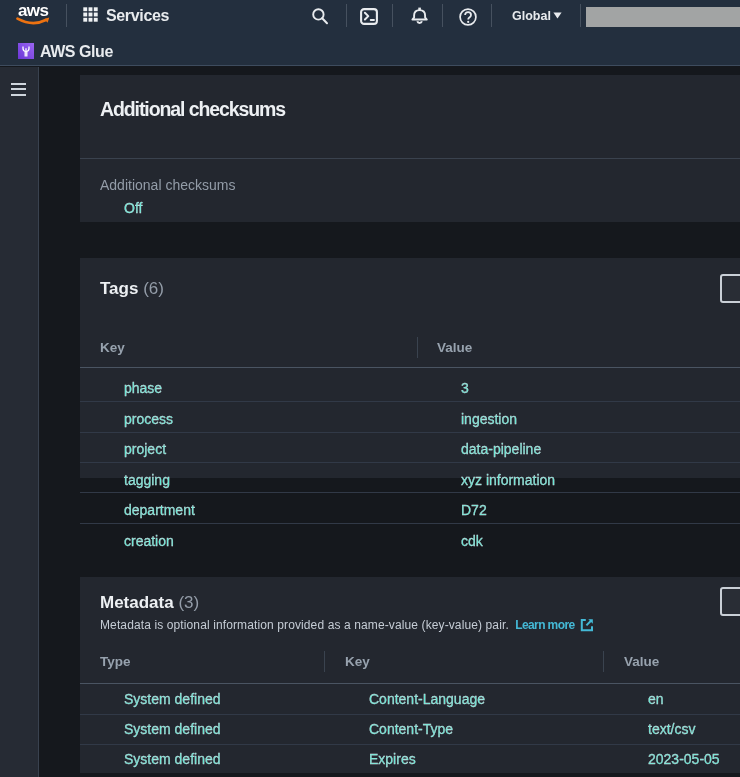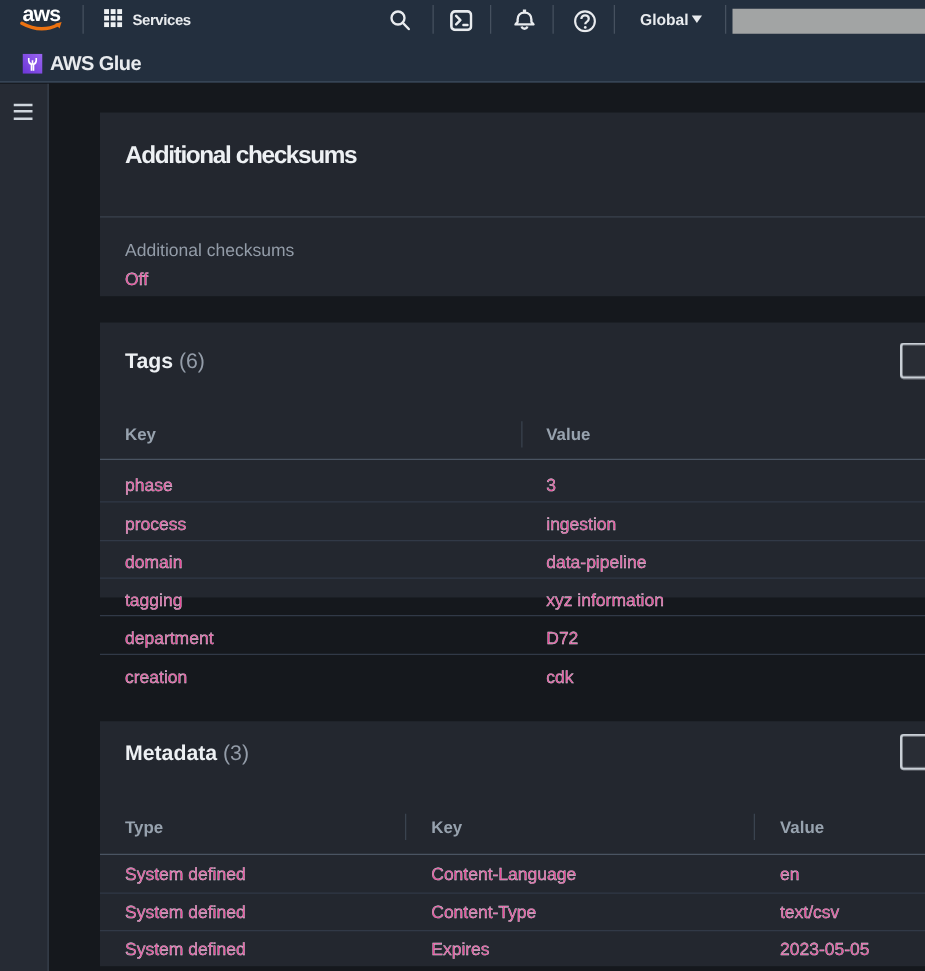--- a/index.html
+++ b/index.html
@@ -18,21 +18,21 @@
   #sidebar { position:absolute; left:0; top:67px; width:39px; height:710px;
     background:#262b34; border-right:1px solid #39424f; }
 
   
   .panel { position:absolute; left:80px; width:660px; background:#23272f; }
   .ptitle { color:#edf0f3; font-weight:700; }
   .pcount { color:#939ca8; font-weight:400; }
   .pdesc { color:#c5ccd5; font-size:12px; }
   .link { color:#44b9d6; font-weight:700; letter-spacing:-0.6px; }
   .muted { color:#939ca8; }
-  .rowtxt { color:#ec4899; font-size:14px; -webkit-text-stroke:0.3px #d9dee5; }
+  .rowtxt { color:#5eead4; font-size:14px;margin-left:24px; -webkit-text-stroke:0.3px #d9dee5; }
   .hdrtxt { color:#97a2ae; font-size:13.5px; font-weight:700; }
   .rline { position:absolute; left:0; width:660px; height:1px; background:#313947; }
   .colline { position:absolute; width:1px; background:#3a434f; }
   .btn { position:absolute; left:640px; width:90px; height:29px;
     border:2px solid #c9cfd6; border-radius:3px; background:#292d35; }
 </style>
 </head>
 <body>
 <div id="stage">
 
@@ -51,21 +51,21 @@
           <rect x="5.55" y="0.3" width="3.9" height="3.9"></rect>
           <rect x="10.8" y="0.3" width="3.9" height="3.9"></rect>
           <rect x="0.3" y="5.55" width="3.9" height="3.9"></rect>
           <rect x="5.55" y="5.55" width="3.9" height="3.9"></rect>
           <rect x="10.8" y="5.55" width="3.9" height="3.9"></rect>
           <rect x="0.3" y="10.8" width="3.9" height="3.9"></rect>
           <rect x="5.55" y="10.8" width="3.9" height="3.9"></rect>
           <rect x="10.8" y="10.8" width="3.9" height="3.9"></rect>
         </g>
     </svg>
-    <div class="abs navtxt" style="left:106px; top:0; height:32px; line-height:32px; font-size:12px; letter-spacing:-0.35px;">Services</div>
+    <div class="abs navtxt" style="left:106px; top:0; height:32px; line-height:32px; font-size:16px; letter-spacing:-0.35px;">Services</div>
 
     <svg class="abs" style="left:310px; top:7px;" width="19" height="19" viewBox="0 0 19 19">
       <circle cx="8.4" cy="7.4" r="5.2" fill="none" stroke="#e8ebee" stroke-width="1.9"></circle>
       <line x1="12.2" y1="11.2" x2="17" y2="16.2" stroke="#e8ebee" stroke-width="2" stroke-linecap="round"></line>
     </svg>
     <div class="navdiv" style="left:346px;"></div>
 
     <svg class="abs" style="left:359.5px; top:7.5px;" width="18" height="17" viewBox="0 0 18 17">
       <rect x="1.1" y="1.1" width="15.8" height="14.8" rx="3" fill="none" stroke="#e8ebee" stroke-width="2.1"></rect>
       <path d="M4.9 4.7 L8.3 8.1 L4.9 11.5" fill="none" stroke="#e8ebee" stroke-width="2" stroke-linecap="round" stroke-linejoin="round"></path>
@@ -105,21 +105,21 @@
     </svg>
     <div class="abs navtxt" style="left:40px; top:43px; height:17px; line-height:17px; font-size:16px; letter-spacing:-0.45px;">AWS Glue</div>
   </div>
 
   <div id="sidebar">
     <div class="abs" style="left:11px; top:15.5px; width:15px; height:2.2px; background:#cfd6dd;"></div>
     <div class="abs" style="left:11px; top:21px; width:15px; height:2.2px; background:#cfd6dd;"></div>
     <div class="abs" style="left:11px; top:26.5px; width:15px; height:2.2px; background:#cfd6dd;"></div>
   </div>
 
-  <div class="panel" style="top:90px; height:147px;">
+  <div class="panel" style="top:75px; height:147px;">
     <div class="abs ptitle" style="left:20px; top:23px; font-size:19.5px; letter-spacing:-1.1px;">Additional checksums</div>
     <div class="rline" style="top:83px; background:#3a424e;"></div>
     <div class="abs muted" style="left:20px; top:102px; font-size:14px;">Additional checksums</div>
     <div class="abs rowtxt" style="left:20px; top:125px;">Off</div>
   </div>
 
   <div class="panel" style="top:258px; height:220px;text-align:right;">
     <div class="abs" style="left:20px; top:21px; font-size:17px;"><span class="ptitle">Tags</span> <span class="pcount">(6)</span></div>
     <div class="btn" style="top:16px;"></div>
 
@@ -127,35 +127,43 @@
     <div class="abs hdrtxt" style="left:357px; top:82px;">Value</div>
     <div class="colline" style="left:337px; top:79px; height:21px;"></div>
     <div class="rline" style="top:109px; background:#4a5462;"></div>
 
     <div class="abs rowtxt" style="left:20px; top:122px;">phase</div>
     <div class="abs rowtxt" style="left:357px; top:122px;">3</div>
     <div class="rline" style="top:143px;"></div>
     <div class="abs rowtxt" style="left:20px; top:153px;">process</div>
     <div class="abs rowtxt" style="left:357px; top:153px;">ingestion</div>
     <div class="rline" style="top:174px;"></div>
-    <div class="abs rowtxt" style="left:20px; top:183px;">domain</div>
+    <div class="abs rowtxt" style="left:20px; top:183px;">project</div>
     <div class="abs rowtxt" style="left:357px; top:183px;">data-pipeline</div>
     <div class="rline" style="top:204px;"></div>
     <div class="abs rowtxt" style="left:20px; top:214px;">tagging</div>
     <div class="abs rowtxt" style="left:357px; top:214px;">xyz information</div>
     <div class="rline" style="top:234px;"></div>
     <div class="abs rowtxt" style="left:20px; top:244px;">department</div>
     <div class="abs rowtxt" style="left:357px; top:244px;">D72</div>
     <div class="rline" style="top:265px;"></div>
     <div class="abs rowtxt" style="left:20px; top:275px;">creation</div>
     <div class="abs rowtxt" style="left:357px; top:275px;">cdk</div>
   </div>
 
   <div class="panel" style="top:577px; height:196px;">
     <div class="abs" style="left:20px; top:16px; font-size:17px;"><span class="ptitle">Metadata</span> <span class="pcount">(3)</span></div>
+    <div class="abs pdesc" style="left:20px; top:41px;"><span style="letter-spacing:0.115px;">Metadata is optional information provided as a name-value (key-value) pair.</span>
+      <span class="link" style="margin-left:3px;">Learn more</span>
+      <svg style="vertical-align:-3px; margin-left:2px;" width="14" height="14" viewBox="0 0 14 14">
+        <path d="M12 8.2 L12 12.2 L1.8 12.2 L1.8 2 L5.8 2" fill="none" stroke="#44b9d6" stroke-width="2"></path>
+        <line x1="6.4" y1="7.4" x2="11.5" y2="2.3" stroke="#44b9d6" stroke-width="2"></line>
+        <path d="M8.3 1.2 L12.8 1.2 L12.8 5.7 Z" fill="#44b9d6"></path>
+      </svg>
+    </div>
     <div class="btn" style="top:10px;"></div>
 
     <div class="abs hdrtxt" style="left:20px; top:77px;">Type</div>
     <div class="abs hdrtxt" style="left:265px; top:77px;">Key</div>
     <div class="abs hdrtxt" style="left:544px; top:77px;">Value</div>
     <div class="colline" style="left:244px; top:74px; height:21px;"></div>
     <div class="colline" style="left:523px; top:74px; height:21px;"></div>
     <div class="rline" style="top:106px; background:#4a5462;"></div>
 
     <div class="abs rowtxt" style="left:20px; top:114px;">System defined</div>

